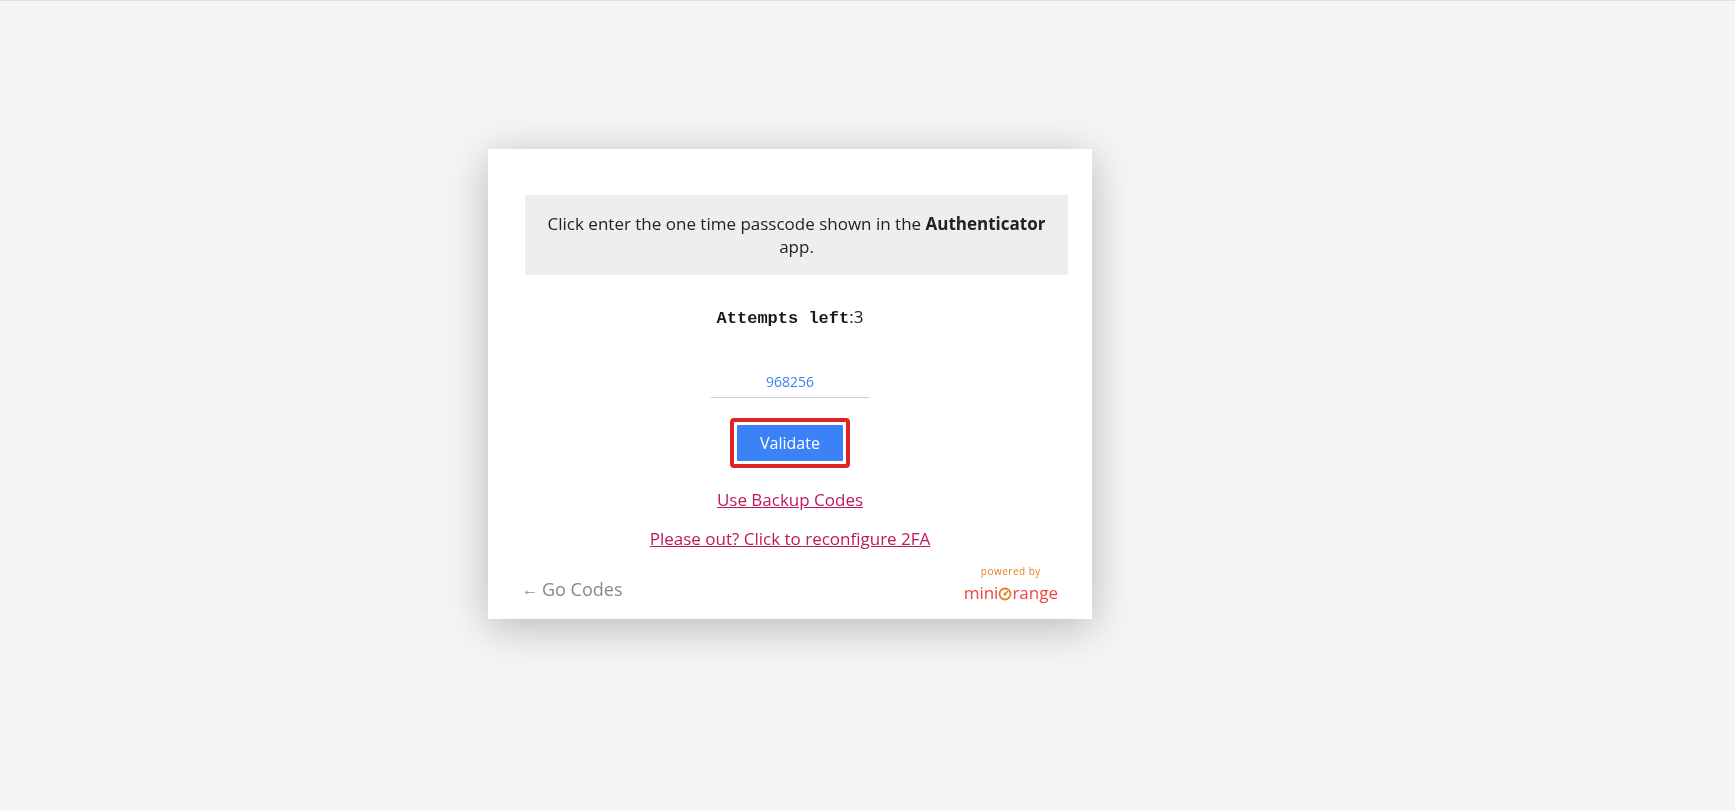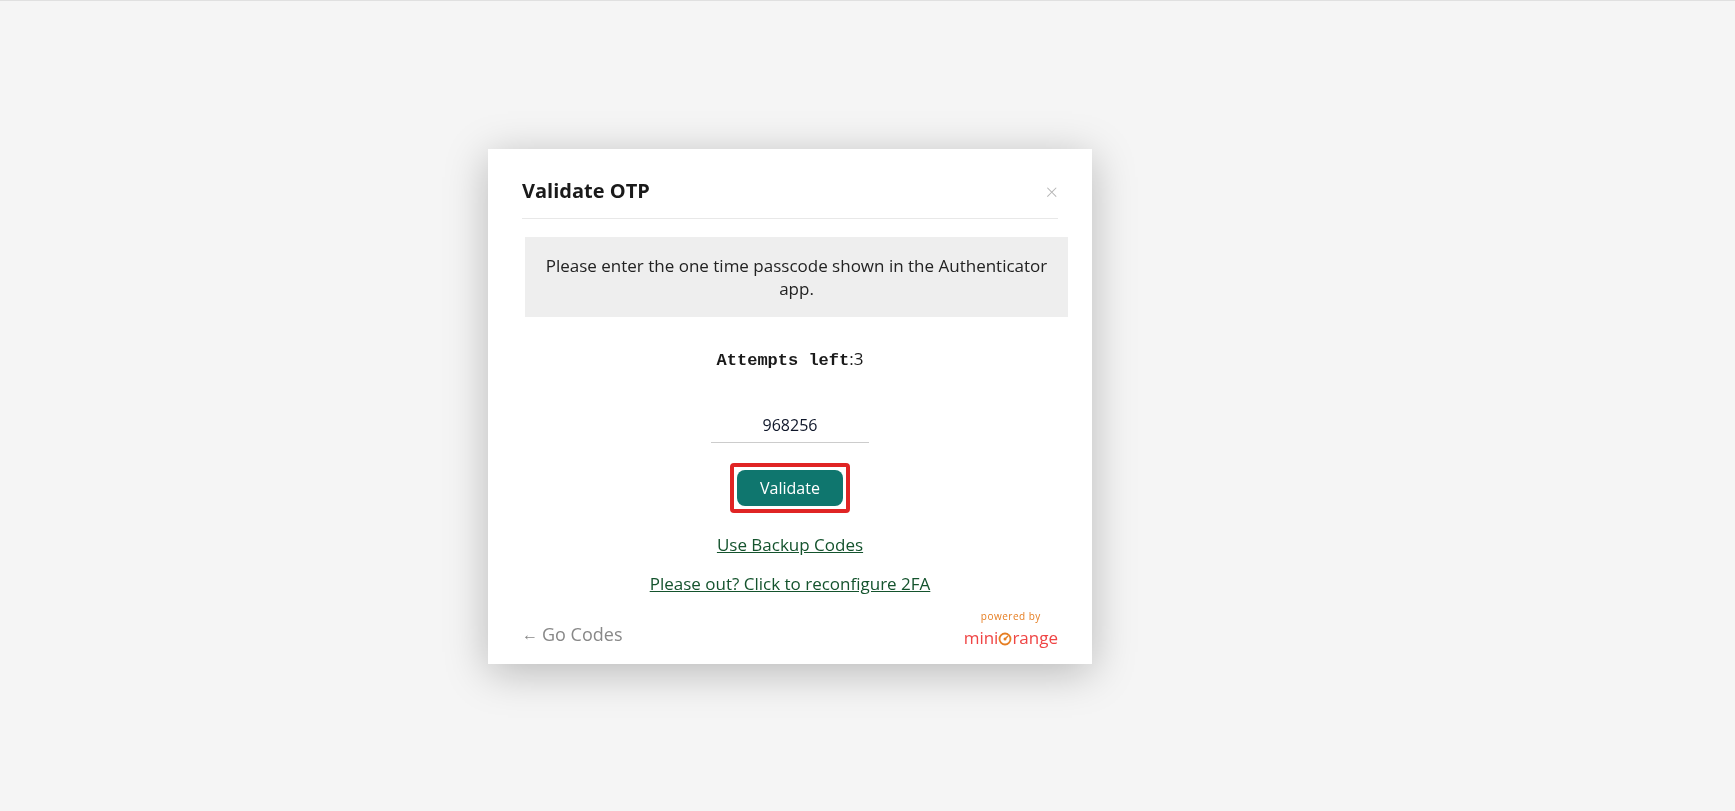--- a/index.html
+++ b/index.html
@@ -46,71 +46,71 @@
     }
     .instructions {
       background: #eeeeee;
       padding: 17px 15px;
       margin: 18px 0 0 13px;
       font-size: 17px;
       color: #222;
       text-align: center;
     }
     .instructions .bold {
-      font-weight: 400;
+      font-weight: 700;
     }
     .attempts {
       text-align: center;
       font-size: 17px;
       color: #1a1a1a;
       margin-top: 30px;
     }
     .attempts .label {
       font-weight: 700;
       font-family: Liberation Mono, monospace;
     }
     .otp-input {
       display: block;
       width: 158px;
       margin: 44px auto 0 auto;
       border: none;
       border-bottom: 1px solid #ccc;
       text-align: center;
-      font-size: 16px;
-      color: #0f172a;
+      font-size: 14px;
+      color: #3b82f6;
       padding-bottom: 6px;
       outline: none;
       font-family: inherit;
     }
     .validate-wrap {
       text-align: center;
       margin-top: 20px;
     }
     .highlight-border {
       display: inline-block;
       border: 4px solid #e02424;
       padding: 3px;
       border-radius: 4px;
     }
     .validate-btn {
-      background: #0f766e;
+      background: #3b82f6;
       color: #ffffff;
       border: none;
       font-size: 16px;
       padding: 7px 23px;
       cursor: pointer;
-      border-radius: 8px;
+      border-radius: 1px;
       font-family: inherit;
     }
     .link-row {
       text-align: center;
       margin-top: 20px;
     }
     .link {
-      color: #14532d;
+      color: #be185d;
       text-decoration: underline;
       font-size: 17px;
       cursor: pointer;
     }
     .link-row2 {
       text-align: center;
       margin-top: 16px;
     }
     .footer {
       display: flex;
@@ -149,27 +149,23 @@
       color: #e67e22;
       display: inline-block;
       position: relative;
     }
   </style>
 </head>
 <body>
 
 <div class="modal">
 
-  <div class="modal-header">
-    <div class="modal-title">Validate OTP</div>
-    <div class="close-icon">×</div>
-  </div>
 
   <div class="instructions">
-    <span>Please enter the one time passcode shown in the </span><span class="bold">Authenticator</span><span> app.</span>
+    <span>Click enter the one time passcode shown in the </span><span class="bold">Authenticator</span><span> app.</span>
   </div>
 
   <div class="attempts">
     <span class="label">Attempts left</span><span>:</span><span>3</span>
   </div>
 
   <input type="text" class="otp-input" value="968256" style="">
 
   <div class="validate-wrap">
     <span class="highlight-border">

